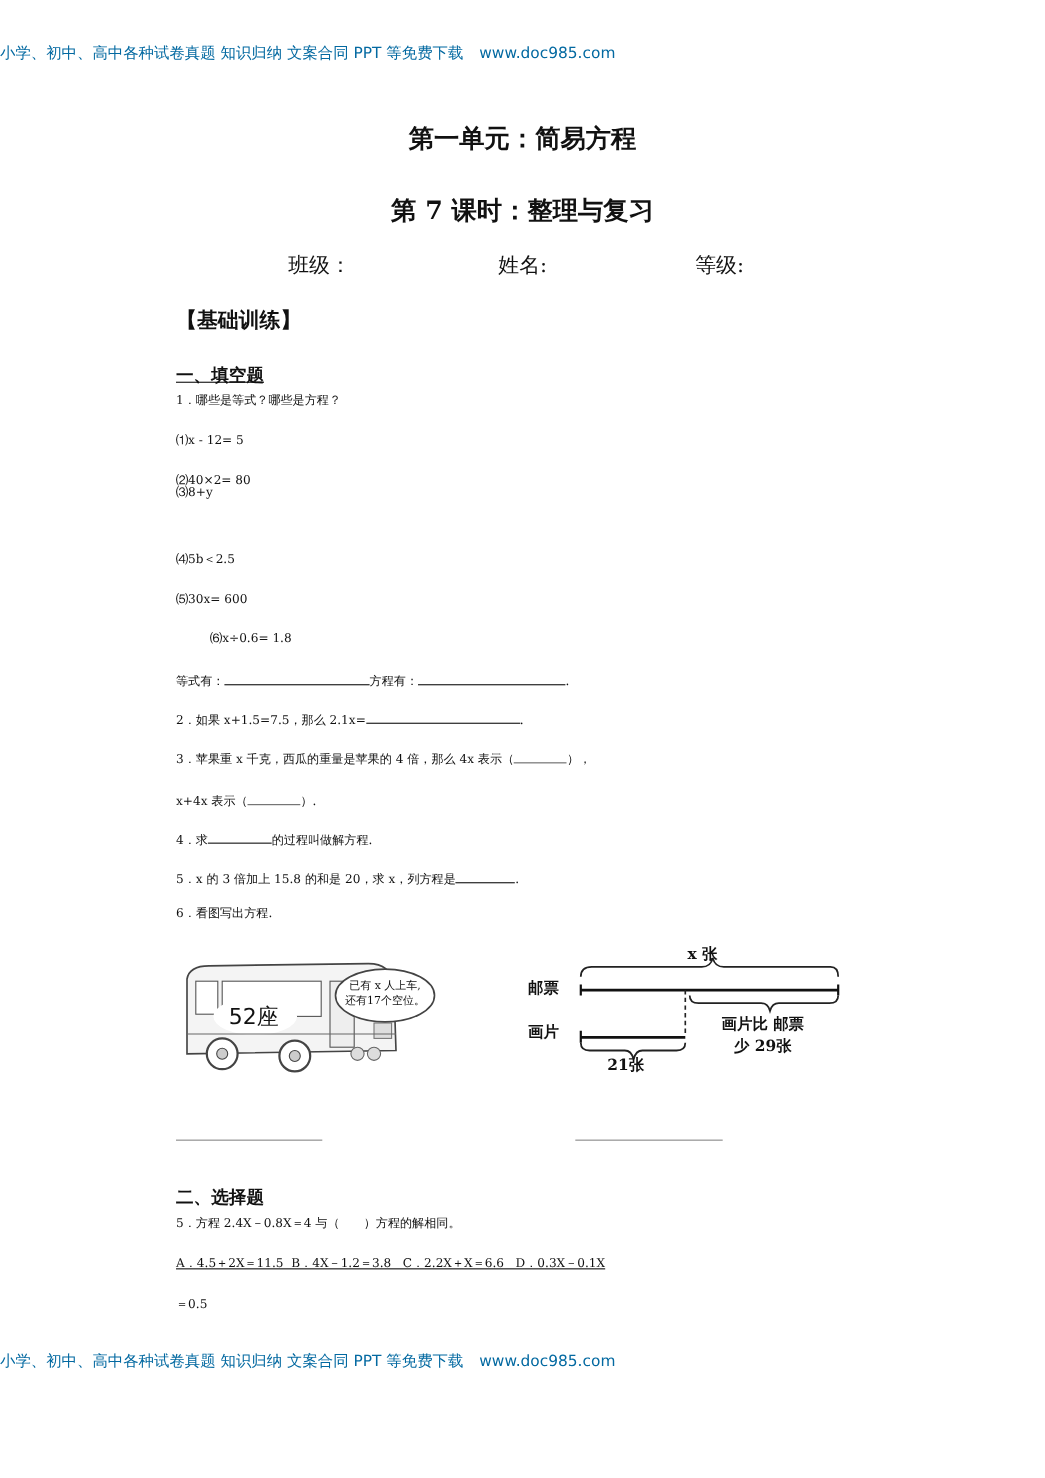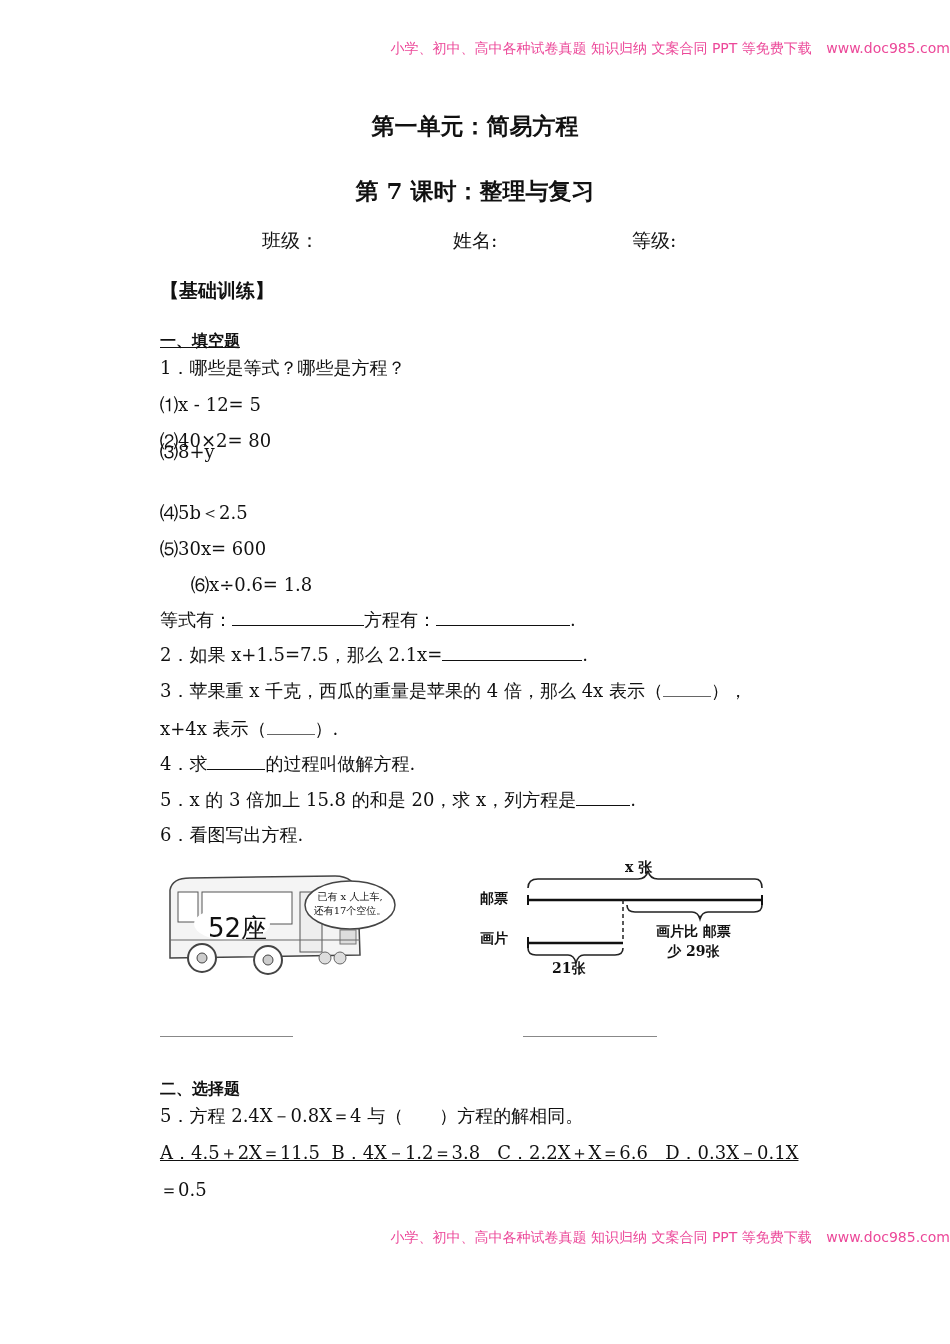--- a/index.html
+++ b/index.html
@@ -1,27 +1,27 @@
 <!DOCTYPE html>
 <html><head>
 <meta charset="utf-8">
 <style>
   html, body { margin: 0; padding: 0; background: #ffffff; }
   body { width: 950px; height: 1344px; position: relative; overflow: hidden;
          font-family: "DejaVu Serif", "Liberation Serif", serif; color: #111; }
   .abs { position: absolute; }
-  .banner { left: 0; width: 950px; text-align: right; font-size: 14px; color: #ec4899;
+  .banner { left: 0; width: 950px; text-align: left; font-size: 14px; color: #0369a1;
             font-family: "DejaVu Sans", "Liberation Sans", sans-serif; }
   .banner .url { margin-left: 10px; }
   .title { left: 0; width: 950px; text-align: center; font-weight: bold; font-size: 23px; }
   .info { font-size: 19px; }
   .bold { font-weight: bold; }
   .sect { font-size: 19px; font-weight: bold; }
   .sub { font-size: 16px; font-weight: bold; font-family: "DejaVu Sans", sans-serif; }
-  .q { font-size: 18px; white-space: nowrap; }
+  .q { font-size: 11px; white-space: nowrap; }
   .blank { display: inline-block; border-bottom: 1px solid #111; height: 14px; vertical-align: baseline; }
   .blank-thin { display: inline-block; border-bottom: 1px solid #666; height: 14px; }
   .fig-line { border-top: 1px solid #888; height: 0; }
 </style>
 </head>
 <body>
 
 <div class="abs banner" style="top:40px;">
   <span>小学、初中、高中各种试卷真题 知识归纳 文案合同 PPT 等免费下载</span>
   <span class="url">www.doc985.com</span>
@@ -81,21 +81,21 @@
     <rect x="180" y="60" width="16" height="14" fill="#ddd" stroke="#777"></rect>
     <line x1="10" y1="70" x2="200" y2="70" stroke="#666"></line>
     <circle cx="42" cy="88" r="14" fill="#fff" stroke="#444" stroke-width="2"></circle>
     <circle cx="42" cy="88" r="5" fill="#ccc" stroke="#444"></circle>
     <circle cx="108" cy="90" r="14" fill="#fff" stroke="#444" stroke-width="2"></circle>
     <circle cx="108" cy="90" r="5" fill="#ccc" stroke="#444"></circle>
     <circle cx="165" cy="88" r="6" fill="#ddd" stroke="#666"></circle>
     <circle cx="180" cy="88" r="6" fill="#ddd" stroke="#666"></circle>
     <ellipse cx="190" cy="35" rx="45" ry="24" fill="#fff" stroke="#444" stroke-width="1.5"></ellipse>
   </svg>
-  <div class="abs" style="top:41px; left:48px; font-size:26px; font-family:'DejaVu Sans',sans-serif;">52座</div>
+  <div class="abs" style="top:41px; left:48px; font-size:20px; font-family:'DejaVu Sans',sans-serif;">52座</div>
   <div class="abs" style="top:20px; left:150px; font-size:10px; line-height:14px; width:80px; text-align:center;">
     <div>已有 x 人上车,</div>
     <div>还有17个空位。</div>
   </div>
 </div>
 
 <div class="abs" style="top:855px; left:470px; width:320px; height:130px;">
   <svg width="320" height="130" viewBox="0 0 320 130">
 
     <path d="M58 33 Q58 24 68 24 L168 24 Q176 24 178 16 Q180 24 188 24 L285 24 Q292 24 292 33" fill="none" stroke="#222" stroke-width="1.6"></path>

